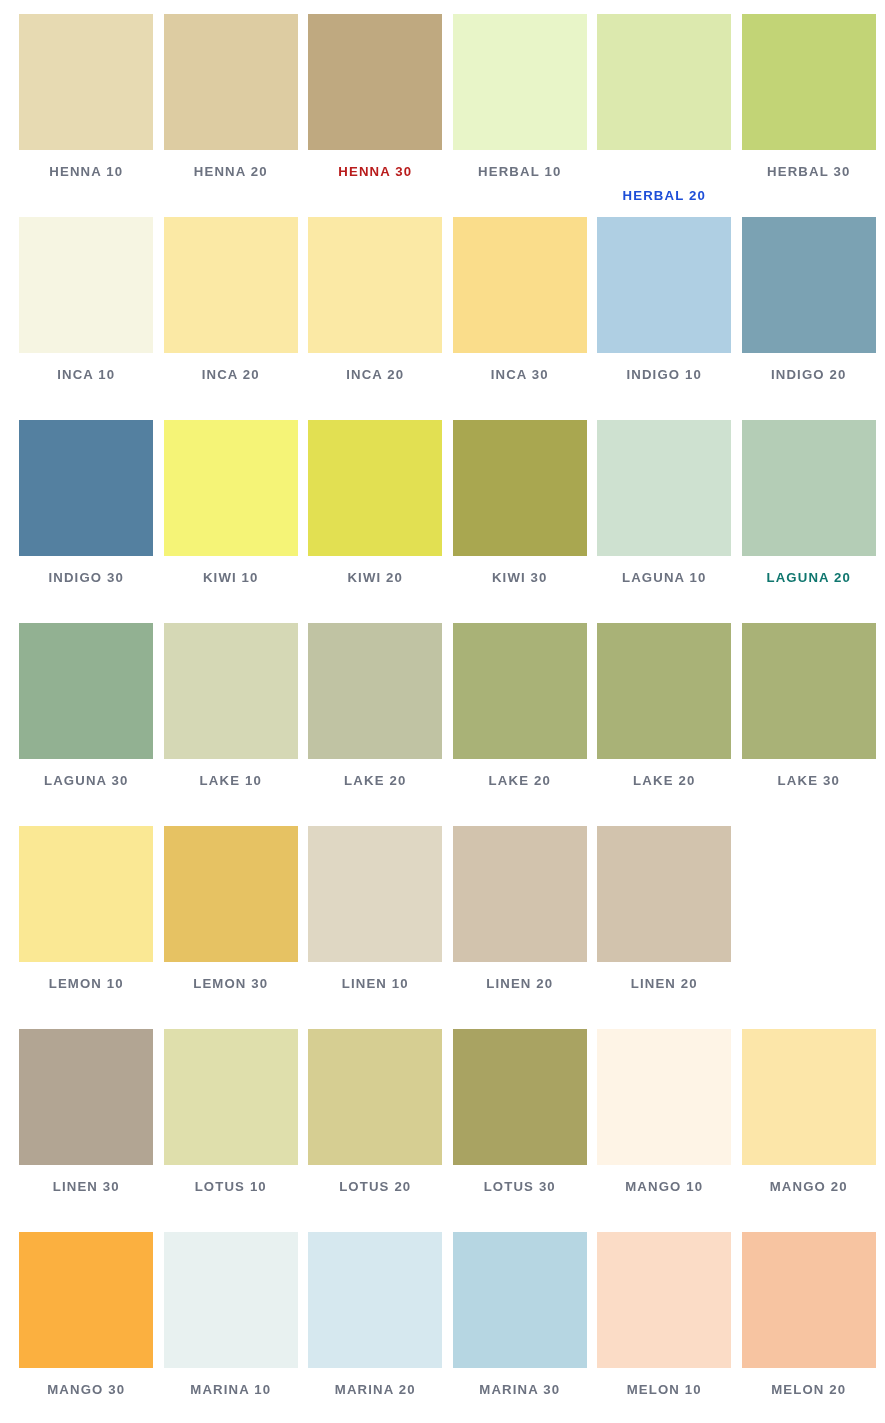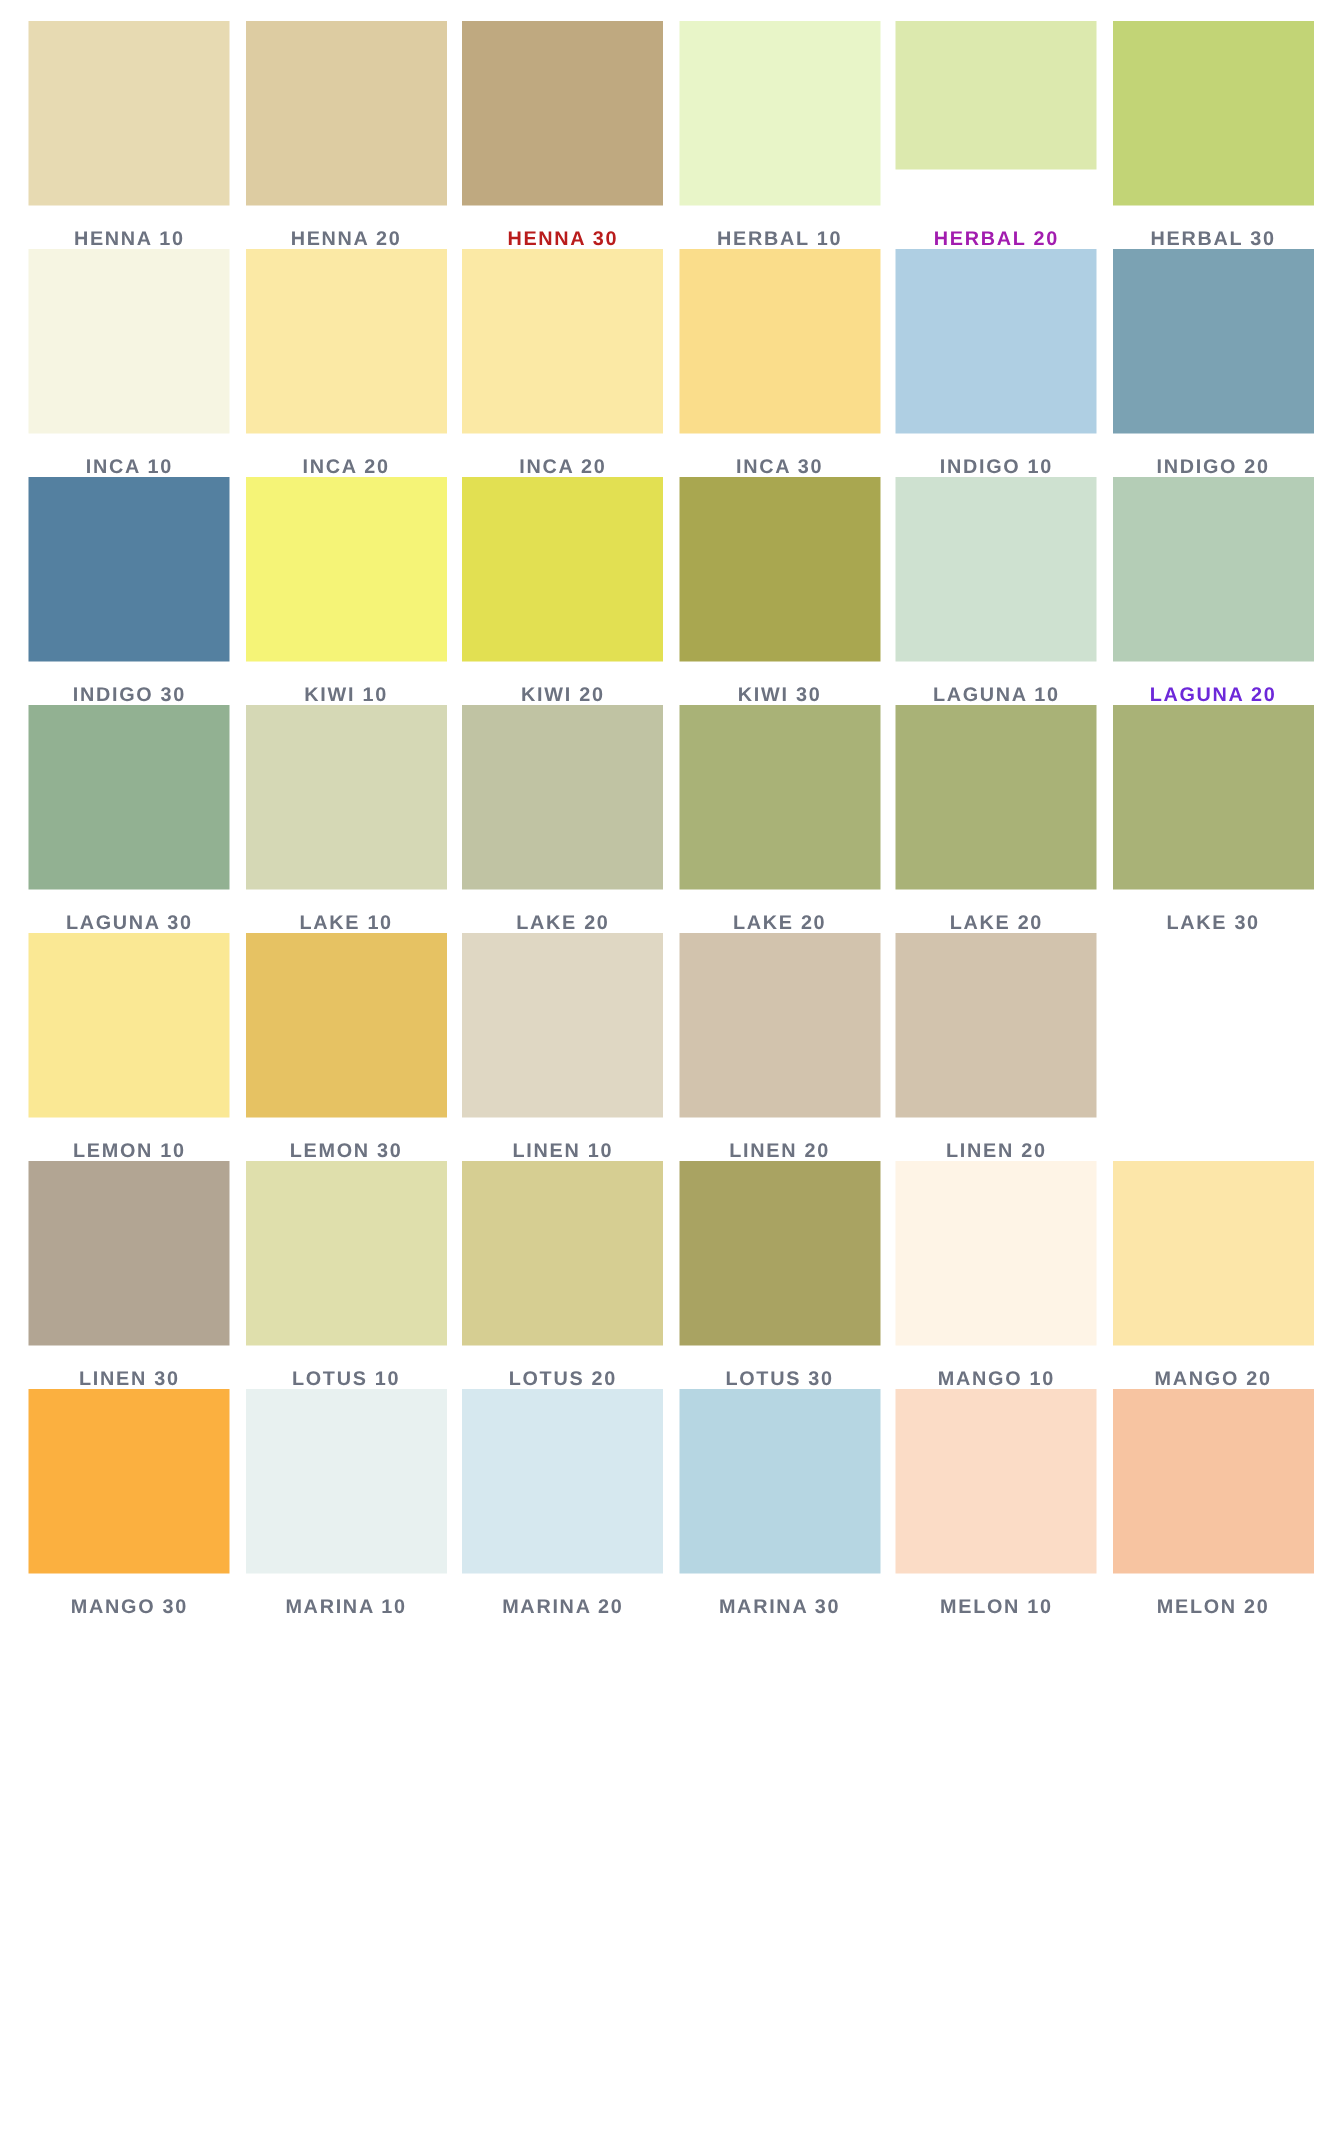--- a/index.html
+++ b/index.html
@@ -16,21 +16,21 @@
   #swatch-grid {
     position: relative;
     width: 885px;
     height: 1423px;
     background: #ffffff;
     padding: 14px 0 0 14px;
   }
 
   .swatch-row {
     display: flex;
-    height: 152px;
+    height: 203px;
     width: 100%;
   }
 
   .swatch-cell {
     width: 144.5px;
     margin-right: 0px;
     display: flex;
     flex-direction: column;
     align-items: center;
     flex: 0 0 144.5px;
@@ -71,21 +71,21 @@
       <div class="swatch-cell">
         <div class="swatch-chip" style="background-color: rgb(191, 169, 128);"></div>
         <div class="swatch-label" style="color: #b91c1c;">HENNA 30</div>
       </div>
       <div class="swatch-cell">
         <div class="swatch-chip" style="background-color: rgb(232, 245, 200);"></div>
         <div class="swatch-label" style="color: rgb(108, 114, 128);">HERBAL 10</div>
       </div>
       <div class="swatch-cell">
         <div class="swatch-chip" style="background-color: rgb(220, 233, 174);"></div>
-        <div class="swatch-label" style="color: #a21caf; margin-top: 38px;">HERBAL 20</div>
+        <div class="swatch-label" style="color: #1d4ed8; margin-top: 38px;">HERBAL 20</div>
       </div>
       <div class="swatch-cell">
         <div class="swatch-chip" style="background-color: rgb(194, 212, 118);"></div>
         <div class="swatch-label" style="color: rgb(108, 114, 128);">HERBAL 30</div>
       </div>
     </div>
     <div class="swatch-row">
       <div class="swatch-cell">
         <div class="swatch-chip" style="background-color: rgb(246, 245, 226);"></div>
         <div class="swatch-label" style="color: rgb(108, 114, 128);">INCA 10</div>
@@ -127,21 +127,21 @@
       <div class="swatch-cell">
         <div class="swatch-chip" style="background-color: rgb(169, 167, 80);"></div>
         <div class="swatch-label" style="color: rgb(108, 114, 128);">KIWI 30</div>
       </div>
       <div class="swatch-cell">
         <div class="swatch-chip" style="background-color: rgb(206, 225, 208);"></div>
         <div class="swatch-label" style="color: rgb(108, 114, 128);">LAGUNA 10</div>
       </div>
       <div class="swatch-cell">
         <div class="swatch-chip" style="background-color: rgb(180, 205, 182);"></div>
-        <div class="swatch-label" style="color: #6d28d9; text-align: right;">LAGUNA 20</div>
+        <div class="swatch-label" style="color: #0f766e; text-align: right;">LAGUNA 20</div>
       </div>
     </div>
     <div class="swatch-row">
       <div class="swatch-cell">
         <div class="swatch-chip" style="background-color: rgb(146, 177, 146);"></div>
         <div class="swatch-label" style="color: rgb(108, 114, 128);">LAGUNA 30</div>
       </div>
       <div class="swatch-cell">
         <div class="swatch-chip" style="background-color: rgb(213, 216, 181);"></div>
         <div class="swatch-label" style="color: rgb(108, 114, 128);">LAKE 10</div>

